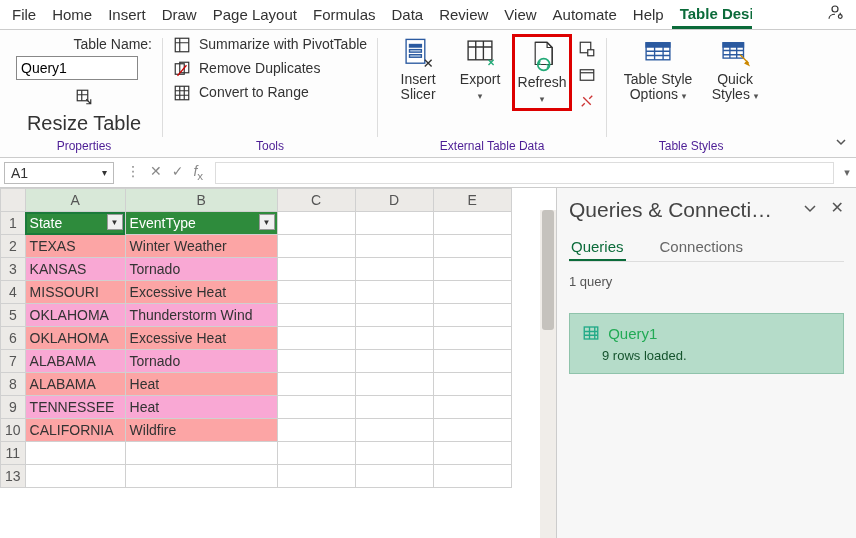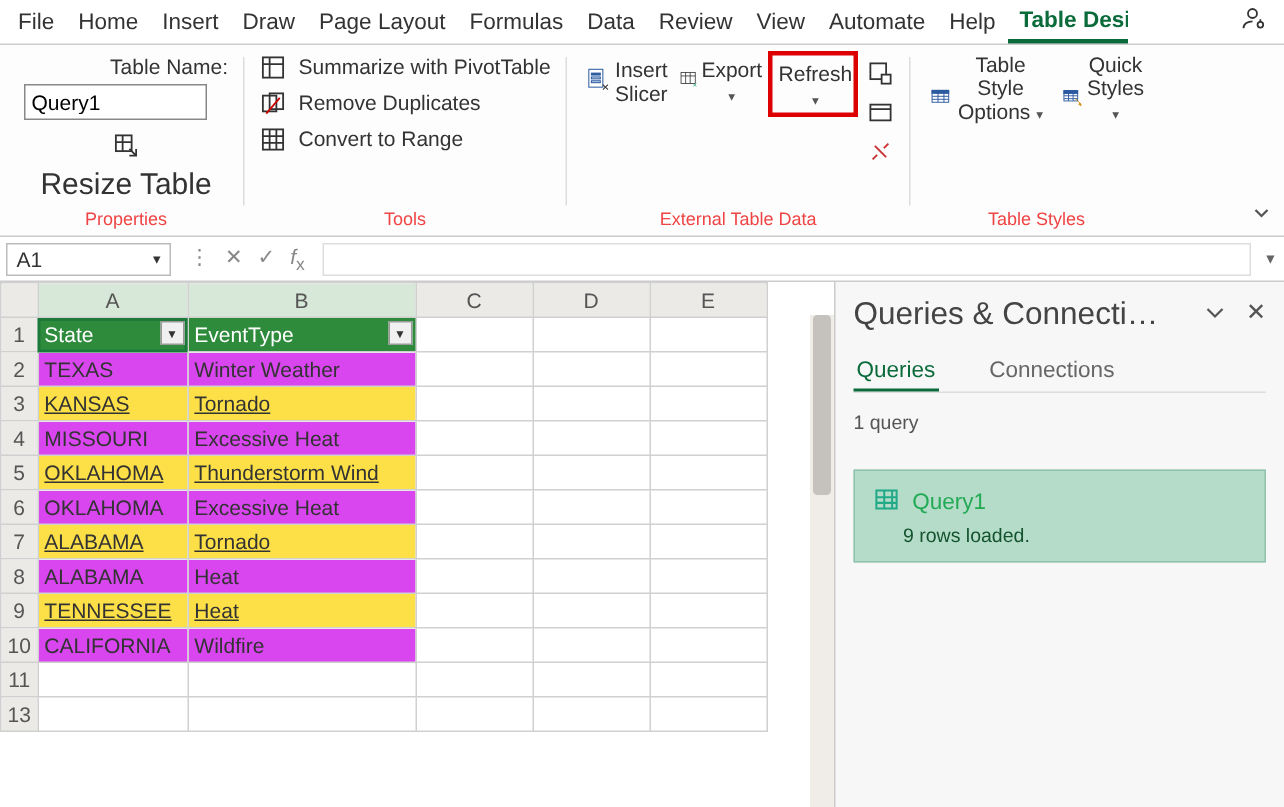--- a/index.html
+++ b/index.html
@@ -9,32 +9,32 @@
 .ribbon-tabs { display: flex; align-items: center; height: 30px; border-bottom: 1px solid #ccc; padding: 0 4px; }
 .ribbon-tabs .tab { padding: 4px 8px; cursor: pointer; font-size: 15px; }
 .ribbon-tabs .tab.active { color: #0b6b3a; border-bottom: 3px solid #0b6b3a; font-weight: 600;}
 .ribbon-tabs .tab.truncated { white-space: nowrap; overflow: hidden; text-overflow: clip; max-width: 80px; }
 .ribbon-tabs .share { margin-left: auto; padding: 4px 8px; font-size: 18px; }
 
 
 .ribbon { display: flex; align-items: stretch; padding: 4px 8px 2px 8px; border-bottom: 1px solid #ccc; height: 128px; background: #fdfdfd; position: relative; }
 .group { display: flex; flex-direction: column; align-items: center; padding: 0 8px; }
 .group .controls { flex: 1; display: flex; align-items: flex-start; }
-.group .label { font-size: 12px; color: #ef4444; padding: 2px 0; }
+.group .label { font-size: 12px; color: #4c1d95; padding: 2px 0; }
 .divider { width: 1px; background: #ddd; margin: 4px 2px 18px 2px; }
 
 .props { width: 136px; display: flex; flex-direction: column; gap: 4px; padding-top: 2px;}
 .props .tname-label { font-size: 14px; text-align: right; }
 .props input { width: 122px; font-size: 14px; padding: 3px 4px; border: 1px solid #888; background: #fff; }
 .props .resize { display: flex; align-items: center; gap: 6px; font-size: 20px; padding-top: 4px; flex-direction: column; }
 
 .tools { display: flex; flex-direction: column; gap: 6px; padding-top: 2px; }
 .tools .row { display: flex; align-items: flex-start; gap: 8px; font-size: 14px; }
 
-.bigbtn { display: flex; flex-direction: row; align-items: flex-end; justify-content: flex-start; width: 60px; padding: 2px 2px; gap: 2px; }
+.bigbtn { display: flex; flex-direction: column; align-items: center; justify-content: flex-start; width: 60px; padding: 2px 2px; gap: 2px; }
 .bigbtn .biglabel { font-size: 14px; text-align: center; line-height: 1.1; }
 .bigbtn .dd { font-size: 9px; color: #555; }
 
 .highlight { border: 3px solid #d00; }
 
 .ribbon-collapse-caret { position: absolute; right: 8px; bottom: 6px; font-size: 12px; color: #555; }
 
 
 .fbar { display: flex; align-items: center; height: 30px; border-bottom: 1px solid #ccc; background: #fff; }
 .namebox { width: 110px; border: 1px solid #bbb; margin: 2px 4px; padding: 2px 6px; display: flex; align-items: center; justify-content: space-between; font-size: 14px; }
@@ -51,22 +51,22 @@
 table.grid { border-collapse: collapse; table-layout: fixed; }
 table.grid th, table.grid td { border: 1px solid #d0d0d0; font-size: 14px; padding: 3px 4px; text-align: left; height: 22px; overflow: hidden; white-space: nowrap; background: #fff;}
 table.grid th { background: #eceae7; font-weight: normal; text-align: center; color: #555;}
 table.grid th.corner { background: #eceae7; }
 table.grid th.rowh { width: 24px; text-align: center; }
 .colA { width: 100px; } .colB { width: 152px; } .colC { width: 78px; } .colD { width: 78px; } .colE { width: 78px; }
 th.colh.sel { background: #d8e8d8; }
 
 .hdrcell { background: #2e8b3c !important; color: #fff; position: relative; padding-right: 18px !important;}
 .hdrcell .dd { position: absolute; right: 2px; top: 2px; width: 16px; height: 16px; border: 1px solid #999; background: #f0f0f0; color: #333; font-size: 8px; display: flex; align-items: center; justify-content: center;}
-.band-odd td.data { background: #d946ef; margin-top: 13px; }
-.band-even td.data { background: #fde047; text-decoration: underline; }
+.band-odd td.data { background: #fca5a5; margin-top: 13px; }
+.band-even td.data { background: #f9a8d4; }
 .selcell { outline: 2px solid #1b7a3a; outline-offset: -2px; }
 
 .scrollbar-v { position: absolute; right: 0; top: 22px; bottom: 0; width: 16px; background: #f0ede9; }
 .scrollbar-v .thumb { position: absolute; left: 2px; right: 2px; top: 0; height: 120px; background: #c5c2bd; border-radius: 3px; }
 
 
 .pane h2 { font-size: 21px; font-weight: 400; color: #444; margin: 0 0 12px 0; white-space: nowrap; overflow: hidden; text-overflow: ellipsis; width: 210px;}
 .pane .close { position: absolute; top: 10px; right: 12px; font-size: 16px; color: #555; }
 .pane .collapse { position: absolute; top: 12px; right: 38px; font-size: 14px; color: #555; }
 .pane .tabs { display: flex; gap: 32px; border-bottom: 1px solid #ddd; margin-bottom: 8px; font-size: 15px;}

